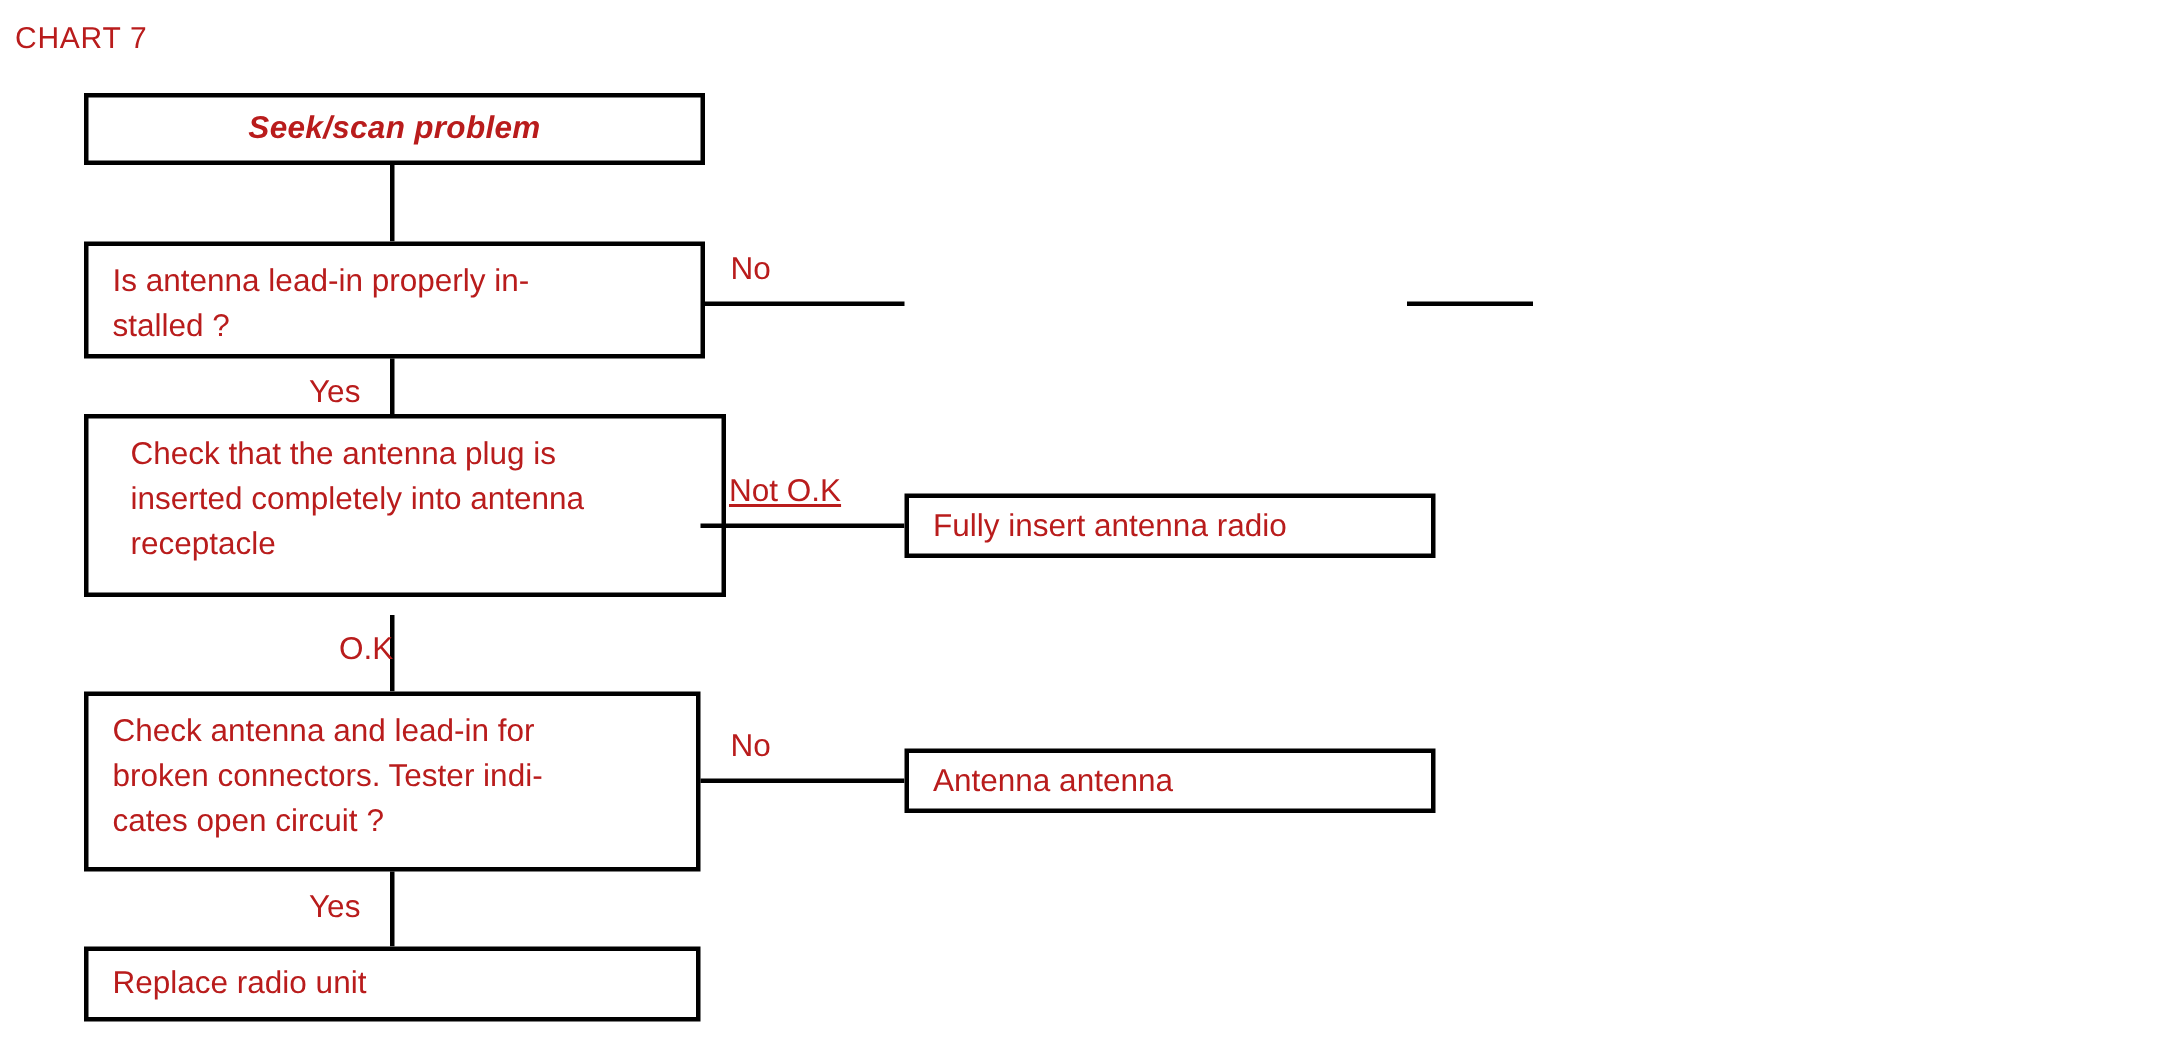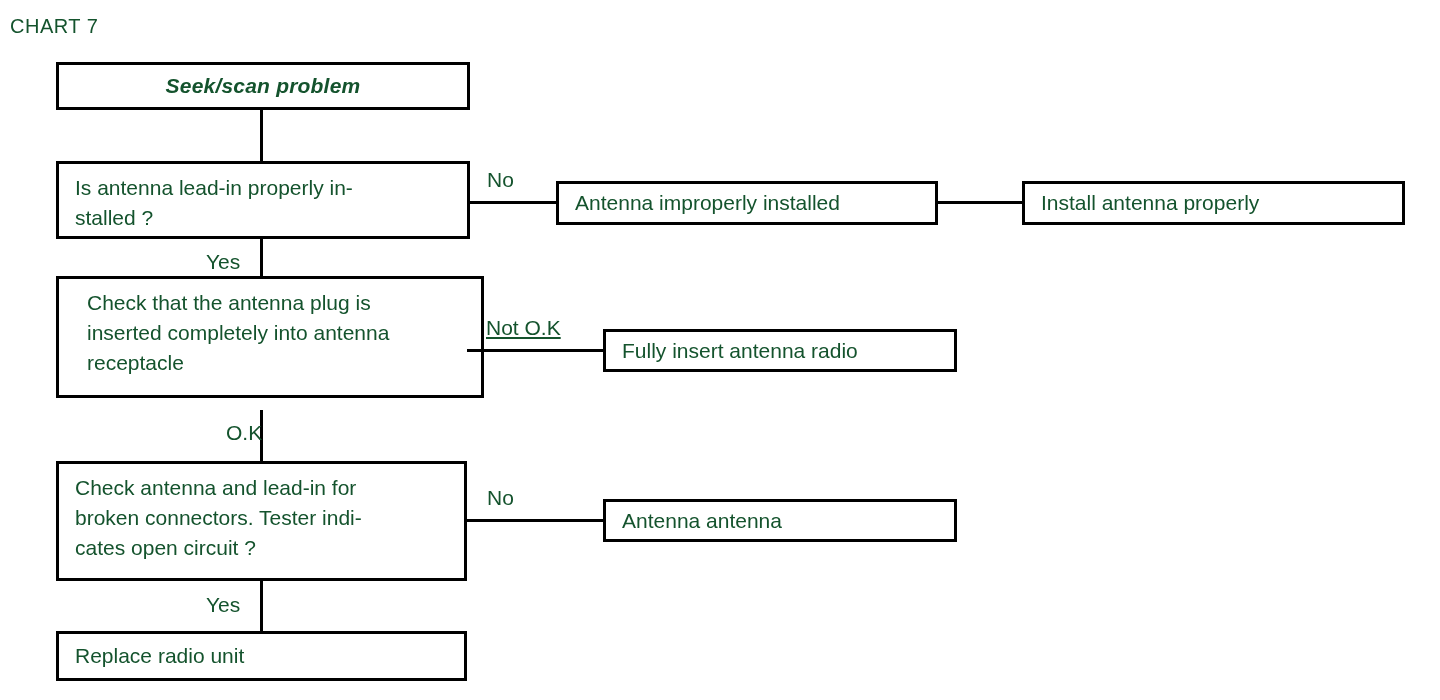--- a/index.html
+++ b/index.html
@@ -7,21 +7,21 @@
     padding: 0;
     background: #ffffff;
   }
   #canvas {
     position: relative;
     width: 1440px;
     height: 700px;
     background: #ffffff;
     overflow: hidden;
     font-family: "Liberation Sans", sans-serif;
-    color: #14532d;
+    color: #b91c1c;
   }
   .chart-title {
     position: absolute;
     left: 10px;
     top: 15px;
     font-size: 20px;
     letter-spacing: 0.5px;
     white-space: nowrap;
   }
   .node {
@@ -78,29 +78,23 @@
   <div class="edge" style="left:260px; top:110px; width:3px; height:51px;"></div>
 
   <div class="node align-left pad-top" style="left:56px; top:161px; width:414px; height:78px;">
     <div class="node-text">Is antenna lead-in properly in-
 stalled ?</div>
   </div>
 
   <div class="edge" style="left:470px; top:201px; width:133px; height:3px;"></div>
   <div class="edge-label" style="left:487px; top:168px;">No</div>
 
-  <div class="node align-left" style="left:556px; top:181px; width:382px; height:44px;">
-    <div class="node-text">Antenna improperly installed</div>
-  </div>
 
   <div class="edge" style="left:938px; top:201px; width:84px; height:3px;"></div>
 
-  <div class="node align-left" style="left:1022px; top:181px; width:383px; height:44px;">
-    <div class="node-text">Install antenna properly</div>
-  </div>
 
   <div class="edge" style="left:260px; top:239px; width:3px; height:49px;"></div>
   <div class="edge-label" style="left:206px; top:250px;">Yes</div>
 
   <div class="node align-left pad-top" style="left:56px; top:276px; width:428px; height:122px;padding-left:12px;">
     <div class="node-text">Check that the antenna plug is
 inserted completely into antenna
 receptacle</div>
   </div>
 

